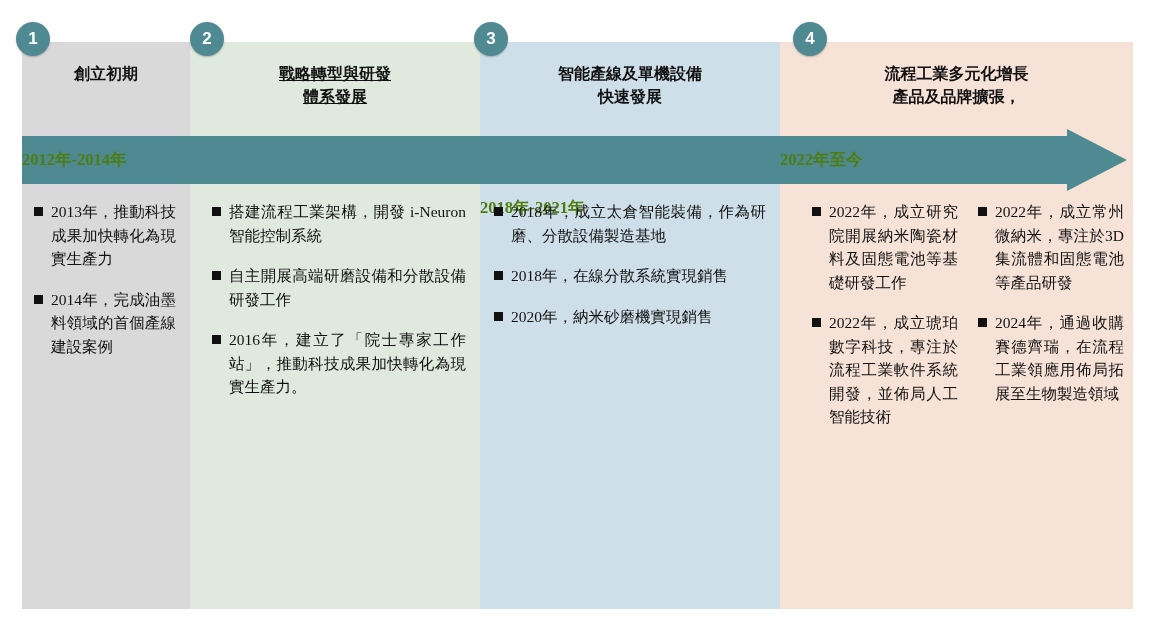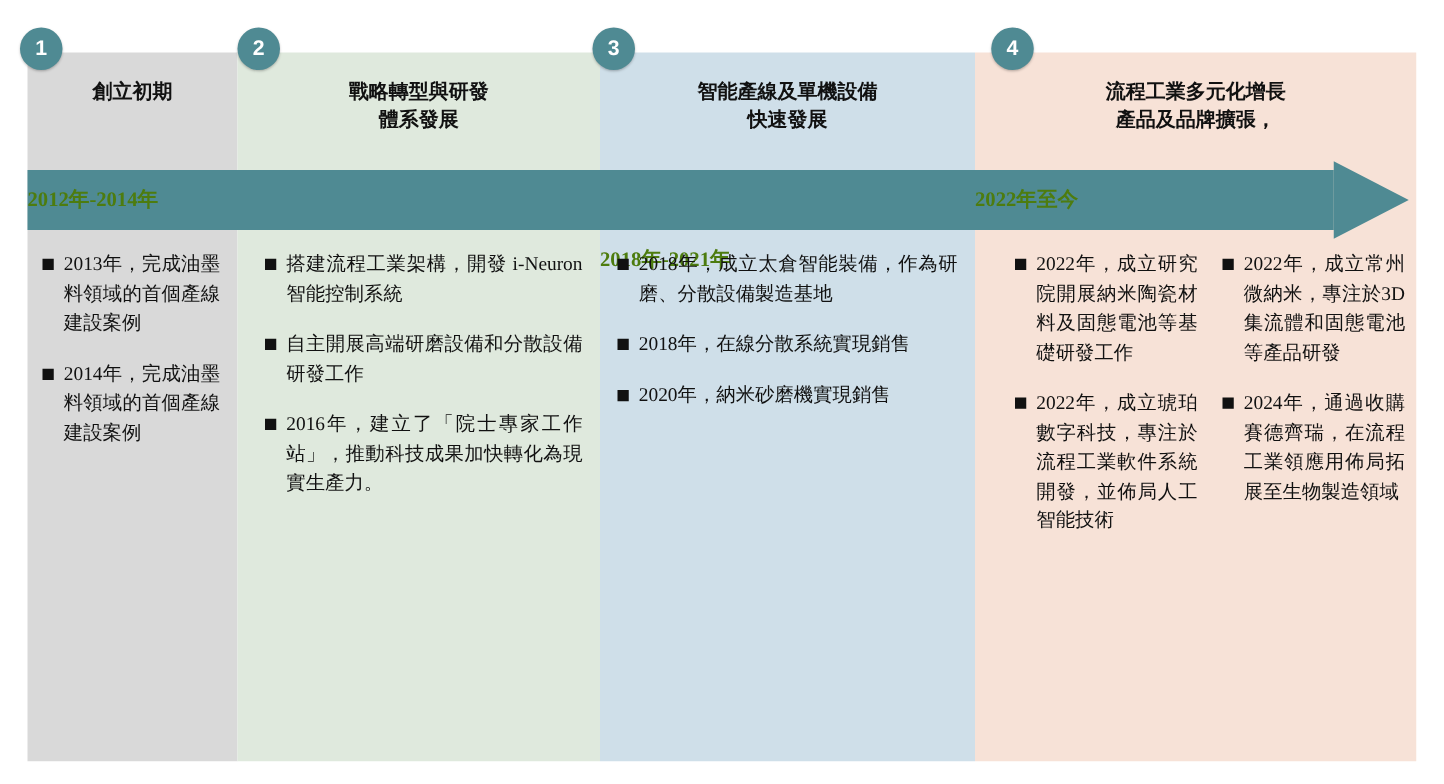--- a/index.html
+++ b/index.html
@@ -38,21 +38,21 @@
   
   .phase-title {
     position: absolute;
     text-align: center;
     font-weight: bold;
     font-size: 16px;
     line-height: 1.45;
     color: #111111;
   }
   .phase-title.t1 { left: 22px;  width: 168px; top: 62px; }
-  .phase-title.t2 { left: 190px; width: 290px; top: 62px; }
+  .phase-title.t2 { left: 190px; width: 290px; top: 62px; text-decoration: underline; }
   .phase-title.t3 { left: 480px; width: 300px; top: 62px; }
   .phase-title.t4 { left: 780px; width: 353px; top: 62px; }
 
   
   .marker {
     position: absolute;
     width: 34px;
     height: 34px;
     border-radius: 50%;
     background: #4f8a93;
@@ -185,21 +185,21 @@
 
   <div class="arrow-band">
     <div class="arrow-body"></div>
     <div class="arrow-head"></div>
     <div class="band-label b1">2012年-2014年</div>
     <div class="band-label b3">2018年-2021年</div>
     <div class="band-label b4">2022年至今</div>
   </div>
 
   <div class="content-block c1">
-    <div class="bullet-item">2013年，完成油墨料領域的首個產線建設案例</div>
+    <div class="bullet-item">2013年，推動科技成果加快轉化為現實生產力</div>
     <div class="bullet-item">2014年，完成油墨料領域的首個產線建設案例</div>
   </div>
 
   <div class="content-block c2">
     <div class="bullet-item">搭建流程工業架構，開發 i-Neuron智能控制系統</div>
     <div class="bullet-item">自主開展高端研磨設備和分散設備研發工作</div>
     <div class="bullet-item">2016年，建立了「院士專家工作站」，推動科技成果加快轉化為現實生產力。</div>
   </div>
 
   <div class="content-block c3">

